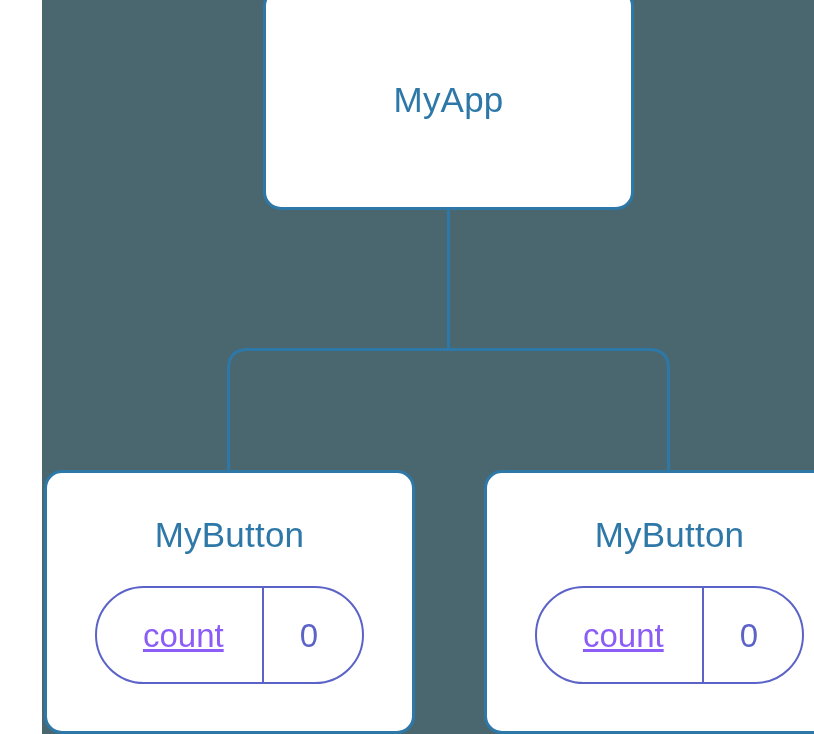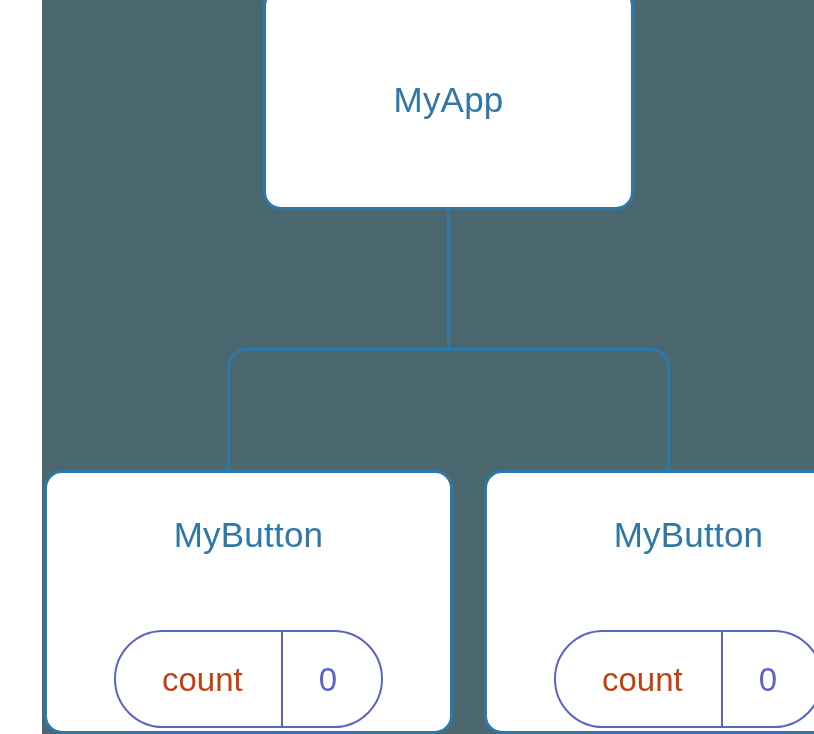--- a/index.html
+++ b/index.html
@@ -47,24 +47,23 @@
   .node-root {
     left: 221px;
     top: -12px;
     width: 371px;
     height: 222px;
     justify-content: center;
   }
 
   .node-child {
     top: 470px;
-    width: 409px;
+    width: 371px;
     height: 264px;
     padding-top: 44px;
-    gap: 44px;
   }
   .node-child-left  { left: 2px; }
   .node-child-right { left: 442px; }
 
   .node-title {
     color: #2e78a8;
     font-size: 35px;
     font-weight: 400;
     letter-spacing: 0.2px;
     line-height: 1;
@@ -81,23 +80,24 @@
     border-radius: 49px;
     box-sizing: border-box;
     background: transparent;
   }
   .state-key {
     display: flex;
     align-items: center;
     justify-content: center;
     padding: 0 38px 0 46px;
     font-size: 33px;
-    color: #c2410c;
+    color: #8b5cf6;
     line-height: 1;
     white-space: nowrap;
+    text-decoration: underline;
   }
   .state-divider {
     width: 2px;
     background: #5c63c8;
     flex: 0 0 auto;
   }
   .state-value {
     display: flex;
     align-items: center;
     justify-content: center;

